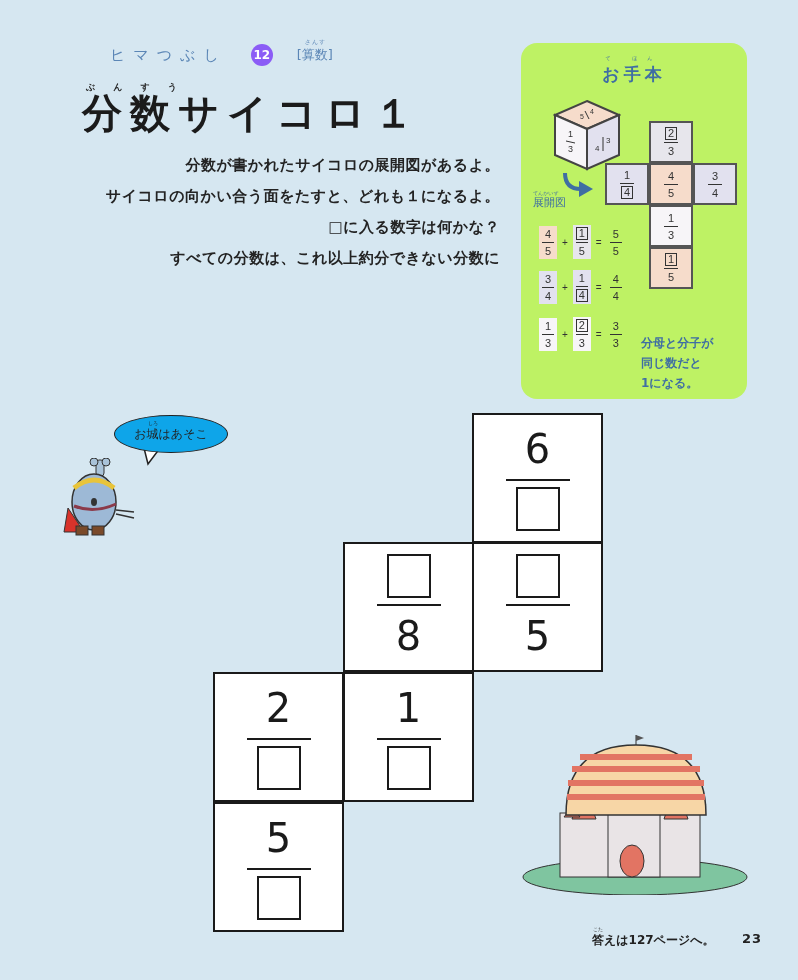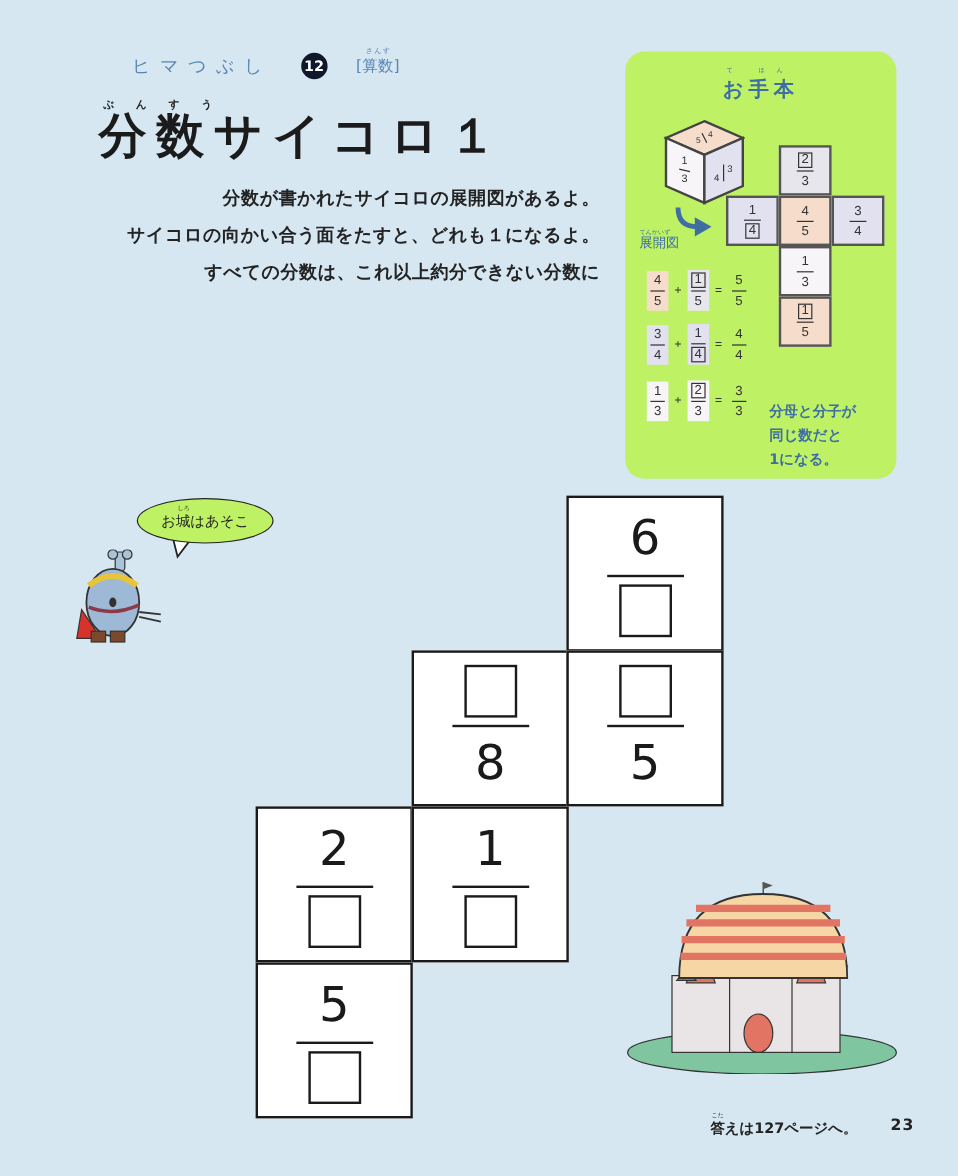--- a/index.html
+++ b/index.html
@@ -1,21 +1,21 @@
 <!DOCTYPE html>
 <html><head>
 <meta charset="utf-8">
 <style>
   * { box-sizing: border-box; margin: 0; padding: 0; }
   html, body { width: 798px; height: 980px; overflow: hidden; }
   body { background: #d6e7f1; font-family: "DejaVu Sans", sans-serif; color: #222; position: relative; }
 
   .header-line { position: absolute; left: 78px; top: 44px; display: flex; align-items: center; gap: 24px; margin-left: 32px; }
   .series { font-size: 15px; letter-spacing: 8px; color: #5b86b6; }
-  .num-badge { width: 22px; height: 22px; border-radius: 50%; background: #0f172a; color: #fff; font-size: 12px; font-weight: bold; display: flex; align-items: center; justify-content: center; }
+  .num-badge { width: 22px; height: 22px; border-radius: 50%; background: #8b5cf6; color: #fff; font-size: 12px; font-weight: bold; display: flex; align-items: center; justify-content: center; }
   .subject { font-size: 13px; color: #5b86b6; position: relative; }
   .subject .ruby { position: absolute; top: -8px; left: 8px; font-size: 6px; letter-spacing: 1px; }
 
   .title-ruby { position: absolute; left: 86px; top: 81px; font-size: 9px; letter-spacing: 18px; font-weight: bold; }
   .title { position: absolute; left: 82px; top: 86px; font-size: 40px; font-weight: bold; letter-spacing: 8px; color: #1b1b1b; }
 
   .body-text { position: absolute; left: 80px; top: 150px; width: 420px; }
   .body-text p { font-size: 15px; font-weight: bold; line-height: 31px; letter-spacing: 0.5px; color: #232323; text-align: right; }
 
   .example-card { position: absolute; left: 521px; top: 43px; width: 226px; height: 356px; background: #bef264; border-radius: 16px; }
@@ -37,21 +37,21 @@
   .op { font-size: 10px; }
 
   .note { position: absolute; left: 120px; top: 290px; font-size: 12px; font-weight: bold; line-height: 20px; color: #3f6ea3; }
 
   .grid-cell { position: absolute; width: 131px; height: 130px; background: #fff; border: 2px solid #1a1a1a; }
   .frac-big { position: absolute; left: 0; top: 0; width: 100%; height: 100%; display: flex; flex-direction: column; align-items: center; justify-content: center; }
   .frac-big .num { font-family: "DejaVu Sans", sans-serif; font-size: 40px; line-height: 44px; height: 48px; color: #1a1a1a; display: flex; align-items: center; }
   .frac-big .bar { width: 64px; height: 2px; background: #1a1a1a; margin: 6px 0; }
   .answer-box { width: 44px; height: 44px; border: 2px solid #1a1a1a; background: #fff; }
 
-  .bubble { position: absolute; left: 114px; top: 415px; width: 114px; height: 38px; border: 1.5px solid #222; border-radius: 50%; background: #bef264; display: flex; align-items: center; justify-content: center; font-size: 12px; }
+  .bubble { position: absolute; left: 114px; top: 415px; width: 114px; height: 38px; border: 1.5px solid #222; border-radius: 50%; background: #0ea5e9; display: flex; align-items: center; justify-content: center; font-size: 12px; }
   .bubble-ruby { position: absolute; left: 148px; top: 420px; font-size: 5px; }
 
   .footer-note { position: absolute; left: 592px; top: 932px; font-size: 12px; font-weight: bold; color: #222; }
   .footer-ruby { position: absolute; left: 593px; top: 926px; font-size: 5px; }
   .page-num { position: absolute; left: 742px; top: 931px; font-size: 13px; font-weight: bold; color: #222; letter-spacing: 1px; }
 </style>
 </head>
 <body>
 
 <div class="header-line">
@@ -62,20 +62,21 @@
     <span>[算数]</span>
   </span>
 </div>
 
 <div class="title-ruby">ぶんすう</div>
 <h1 class="title">分数サイコロ１</h1>
 
 <div class="body-text">
   <p>分数が書かれたサイコロの展開図があるよ。</p>
   <p>サイコロの向かい合う面をたすと、どれも１になるよ。</p>
+  <p>□に入る数字は何かな？</p>
   <p>すべての分数は、これ以上約分できない分数に</p>
 </div>
 
 <div class="example-card">
   <div class="ex-title-ruby">て ほん</div>
   <div class="ex-title">お手本</div>
 
   <svg class="cube" width="68" height="72" viewBox="0 0 68 72">
     <polygon points="34,2 66,16 34,30 2,16" fill="#f6dccb" stroke="#444" stroke-width="2"></polygon>
     <polygon points="2,16 34,30 34,70 2,56" fill="#f7f5f8" stroke="#444" stroke-width="2"></polygon>

